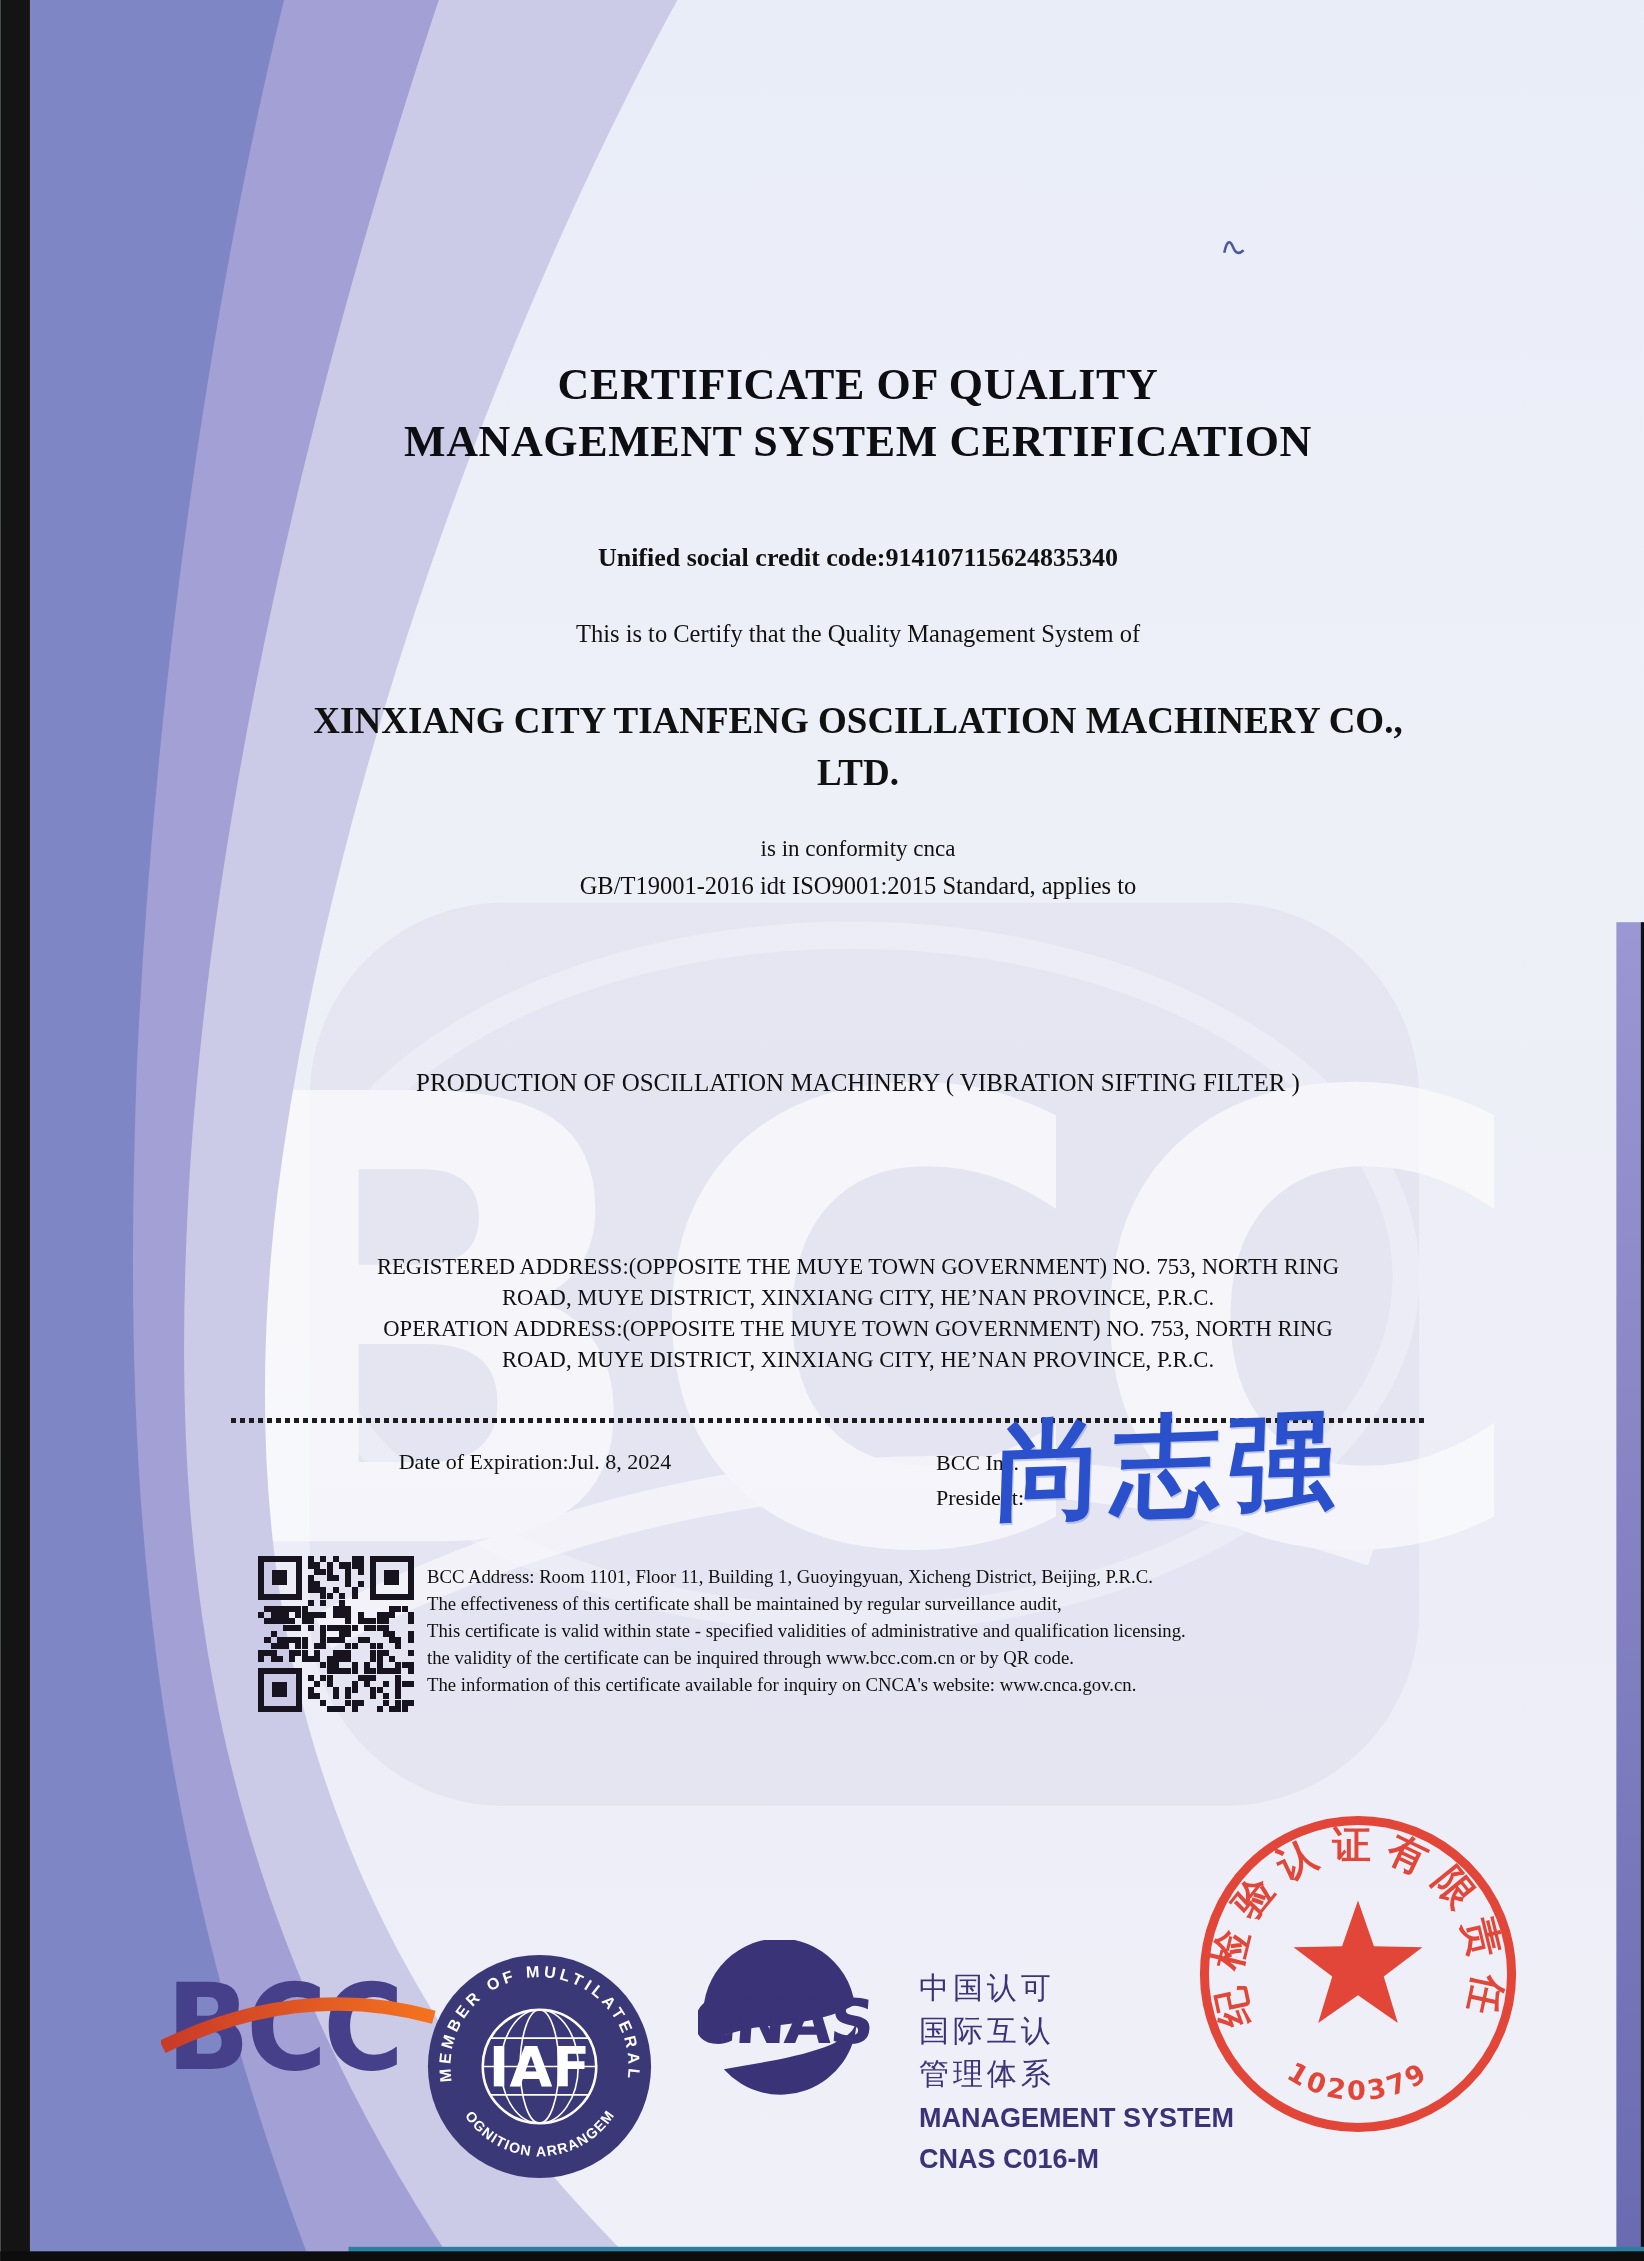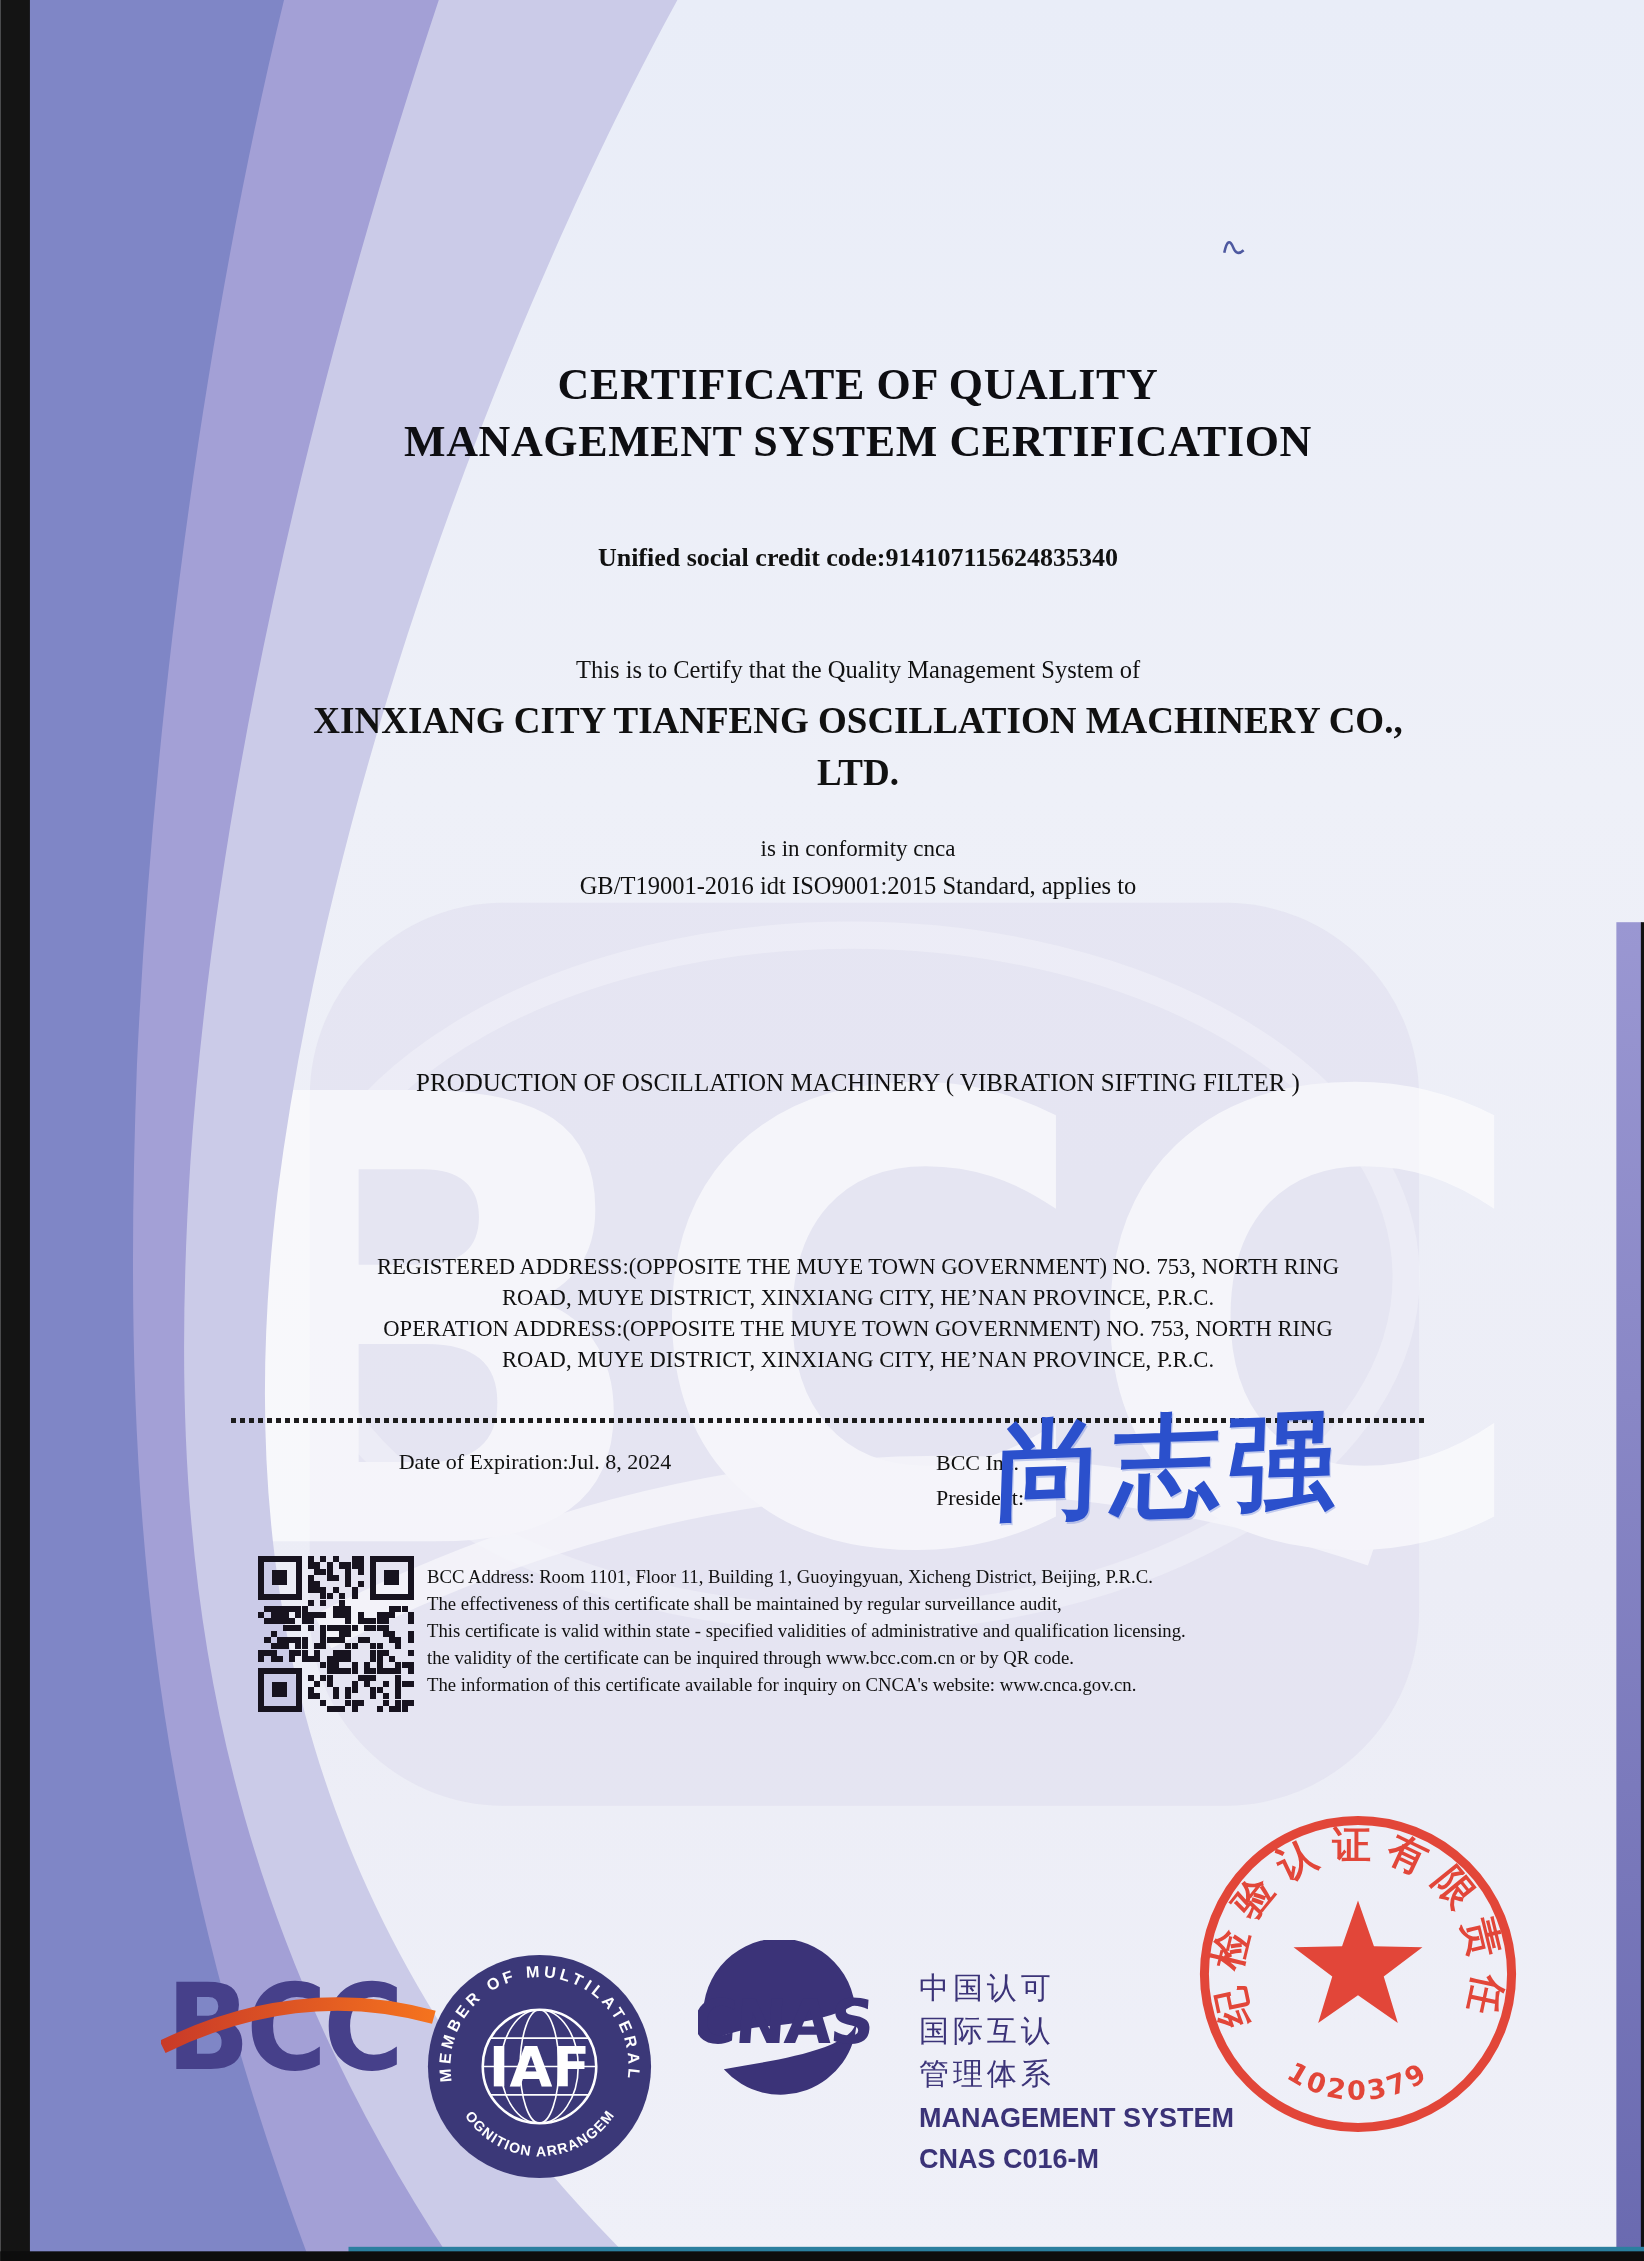--- a/index.html
+++ b/index.html
@@ -6,21 +6,21 @@
   .page{
     position:relative; width:1645px; height:2261px; overflow:hidden;
     background:linear-gradient(180deg,#e9edf8 0%, #eef0f8 35%, #ecedf6 70%, #eff0f8 100%);
     font-family:"Liberation Serif", serif; color:#111;
   }
   .abs{position:absolute;}
   .ctr{text-align:center;}
   
   .title{left:155px; top:356px; width:1406px; font-size:44px; font-weight:bold; line-height:1.3; letter-spacing:0.6px; color:#0e0e12;}
   .certno{left:155px; top:542px; width:1406px; font-size:26px; font-weight:bold; line-height:1.22;}
-  .certify{left:155px; top:656px; width:1406px; font-size:24.5px;}
+  .certify{left:155px; top:620px; width:1406px; font-size:24.5px;}
   .company{left:155px; top:695px; width:1406px; font-size:37px; font-weight:bold; line-height:1.4;}
   .conform{left:155px; top:836px; width:1406px; font-size:23px;}
   .standard{left:155px; top:872px; width:1406px; font-size:24.5px;}
   .scope{left:155px; top:1069px; width:1406px; font-size:25px;}
   .address{left:155px; top:1251px; width:1406px; font-size:22.6px; line-height:31px;}
   .dotline{left:231px; top:1418px; width:1197px; height:4.5px;
     background:repeating-linear-gradient(90deg,#1d1d1d 0 5.2px, transparent 5.2px 9px);}
   .dates{left:193px; top:1445px; width:684px; font-size:22px; line-height:34px; text-align:center;}
   .issuer{left:936px; top:1445px; font-size:22px; line-height:35px;}
   .signature{left:996px; top:1393px; width:413px; font-size:108px; font-weight:bold;

